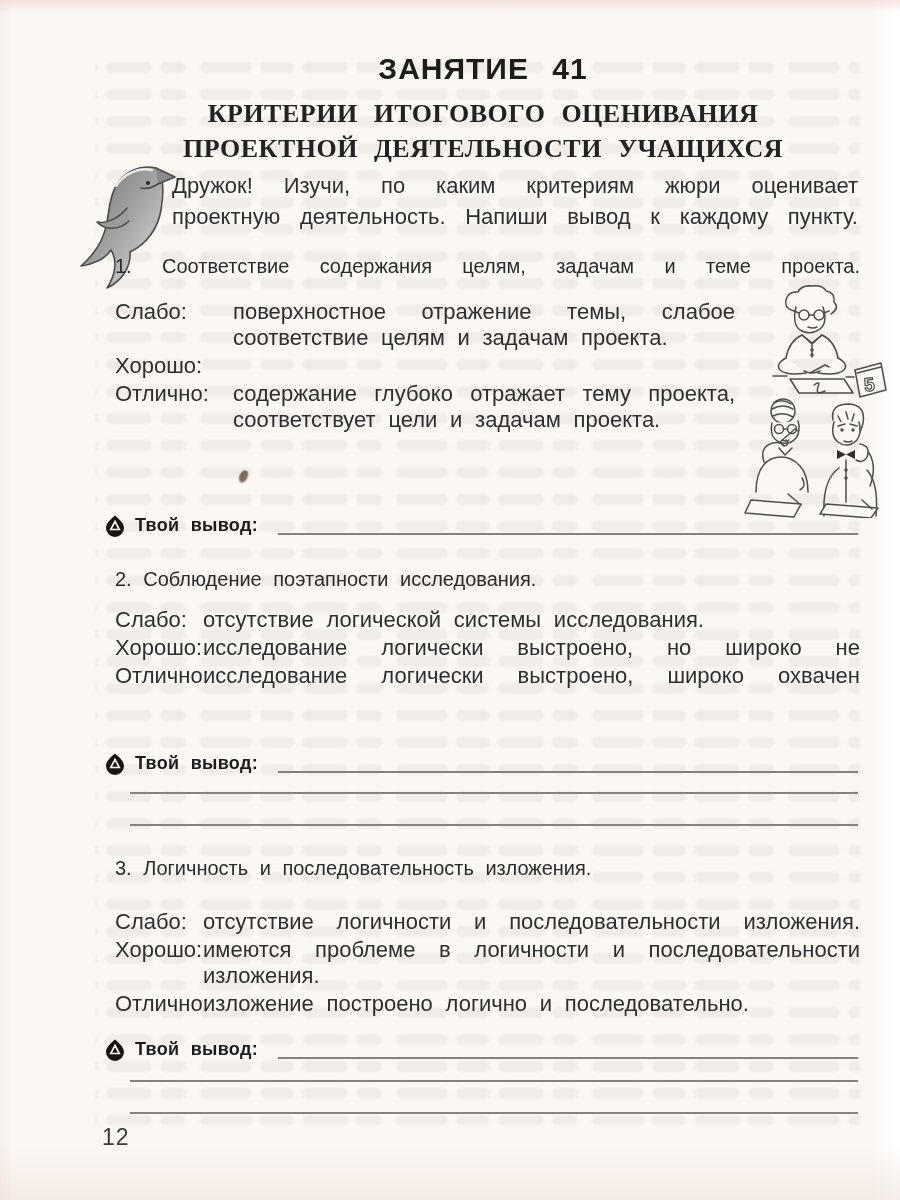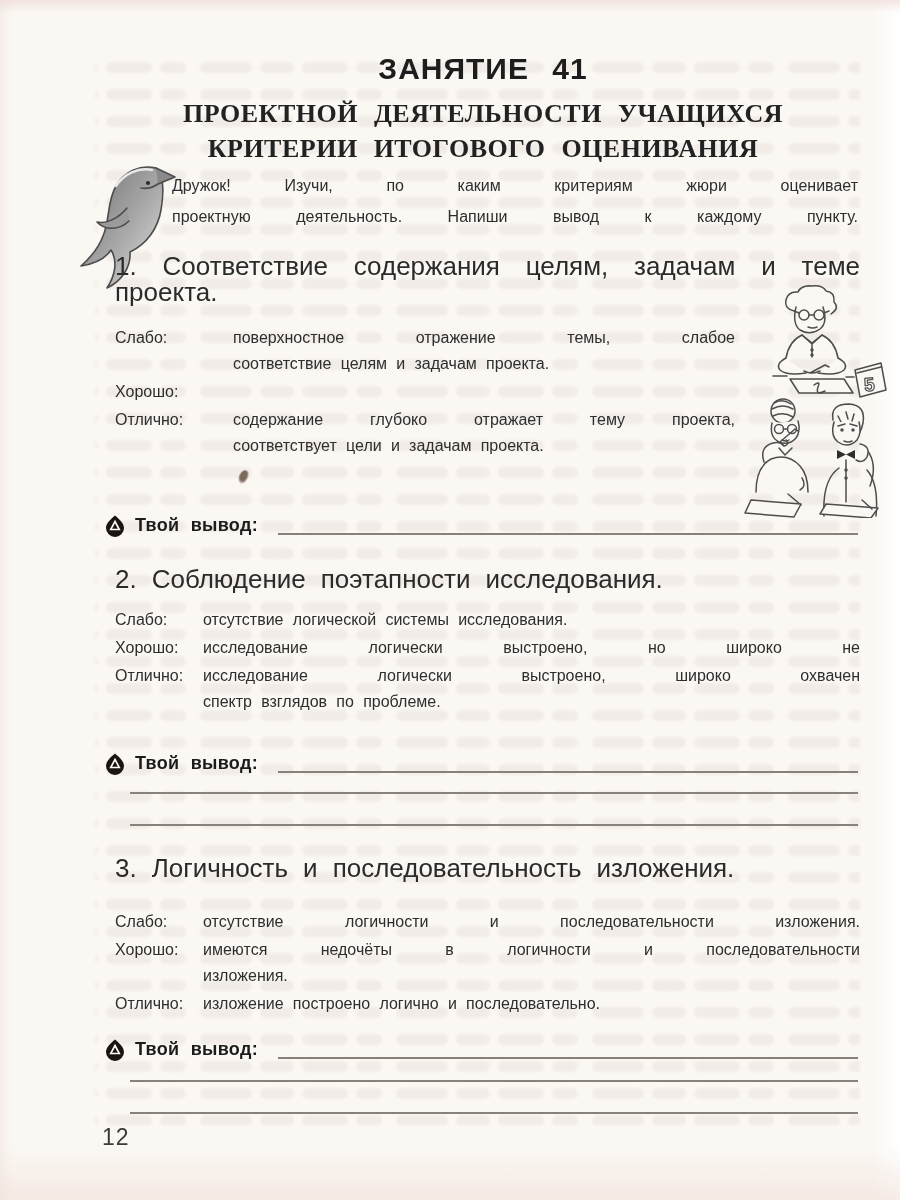--- a/index.html
+++ b/index.html
@@ -13,26 +13,26 @@
       linear-gradient(90deg, rgba(240,226,219,.45) 0, rgba(240,226,219,0) 12px),
       linear-gradient(270deg, #ffffff 0, rgba(255,255,255,0) 28px),
       #fbf8f4;
   }
   .ghost{position:absolute;inset:0;pointer-events:none;}
   .abs{position:absolute;}
   .titlewrap{left:66px;right:0;top:52px;text-align:center;}
   .title{font-size:30px;font-weight:bold;color:#1d1d1d;letter-spacing:1px;word-spacing:14px;}
   .subwrap{left:66px;right:0;top:96px;text-align:center;}
   .subtitle{font-family:"Liberation Serif", serif;font-weight:bold;font-size:26px;line-height:35px;color:#222;letter-spacing:.5px;word-spacing:9px;}
-  .txt{font-size:16px;line-height:26px;word-spacing:.30em;color:#2e2e2e;}
+  .txt{font-size:22px;line-height:26px;word-spacing:.30em;color:#2e2e2e;}
   .intro{left:172px;top:170px;width:686px;}
   .intro .iline{line-height:31px;}
   .full{text-align:justify;text-align-last:justify;}
   .section{left:115px;width:745px;}
-  .s-head{font-size:26px;line-height:26px;word-spacing:.30em;color:#2b2b2b;}
+  .s-head{font-size:20px;line-height:26px;word-spacing:.30em;color:#2b2b2b;}
   .rows{display:block;}
   .crit{display:grid;margin-bottom:2px;}
   .g1{grid-template-columns:118px 1fr;}
   .g2{grid-template-columns:88px 1fr;}
   .sec1 .rows{margin-top:20px;width:620px;}
   .sec2 .rows{margin-top:15px;}
   .sec3 .rows{margin-top:28px;}
   .ind{margin-left:105px;}
   .conclusion{left:104px;right:42px;display:flex;align-items:flex-end;height:28px;}
   .c-icon{width:22px;height:23px;flex:0 0 auto;margin:0 9px 1px 0;}
@@ -63,22 +63,22 @@
         </filter>
     </defs>
     <rect x="95" y="55" width="765" height="1070" fill="url(#gh)" opacity="0.16" filter="url(#gblur)"></rect>
   </svg>
 
   <div class="abs titlewrap">
     <div class="title">ЗАНЯТИЕ 41</div>
   </div>
   <div class="abs subwrap">
     <div class="subtitle">
+      <div>КРИТЕРИИ ИТОГОВОГО ОЦЕНИВАНИЯ</div>
       <div>ПРОЕКТНОЙ ДЕЯТЕЛЬНОСТИ УЧАЩИХСЯ</div>
-      <div>КРИТЕРИИ ИТОГОВОГО ОЦЕНИВАНИЯ</div>
     </div>
   </div>
 
   <svg class="abs" style="left:72px;top:162px;" width="118" height="138" viewBox="0 0 118 138">
     <defs>
       <linearGradient id="dgrad" x1="0" y1="0" x2="1" y2="1">
         <stop offset="0" stop-color="#6f6f6f"></stop>
         <stop offset="0.55" stop-color="#a9a9a9"></stop>
         <stop offset="1" stop-color="#e3e3e3"></stop>
       </linearGradient>
@@ -206,21 +206,20 @@
       <div class="crit g2">
         <div>Хорошо:</div>
         <div>
           <div class="full">исследование логически выстроено, но широко не</div>
         </div>
       </div>
       <div class="crit g2">
         <div>Отлично:</div>
         <div>
           <div class="full">исследование логически выстроено, широко охвачен</div>
-          <div>спектр взглядов по проблеме.</div>
         </div>
       </div>
     </div>
   </div>
 
   <div class="abs conclusion" style="top:748px;">
     <svg class="c-icon" viewBox="0 0 22 23">
       <path d="M11 1.5 C15 5 20 9 20 14 A9 9 0 1 1 2 14 C2 9 7 5 11 1.5 Z" fill="#1c1410"></path>
       <path d="M11 7.5 L15.3 15.5 H6.7 Z" fill="none" stroke="#fff" stroke-width="1.6"></path>
     </svg>
@@ -238,21 +237,21 @@
     <div class="rows txt">
       <div class="crit g2">
         <div>Слабо:</div>
         <div>
           <div class="full">отсутствие логичности и последовательности изложения.</div>
         </div>
       </div>
       <div class="crit g2">
         <div>Хорошо:</div>
         <div>
-          <div class="full">имеются недочёты в логичности и последовательности</div>
+          <div class="full">имеются проблеме в логичности и последовательности</div>
           <div>изложения.</div>
         </div>
       </div>
       <div class="crit g2">
         <div>Отлично:</div>
         <div>
           <div>изложение построено логично и последовательно.</div>
         </div>
       </div>
     </div>

